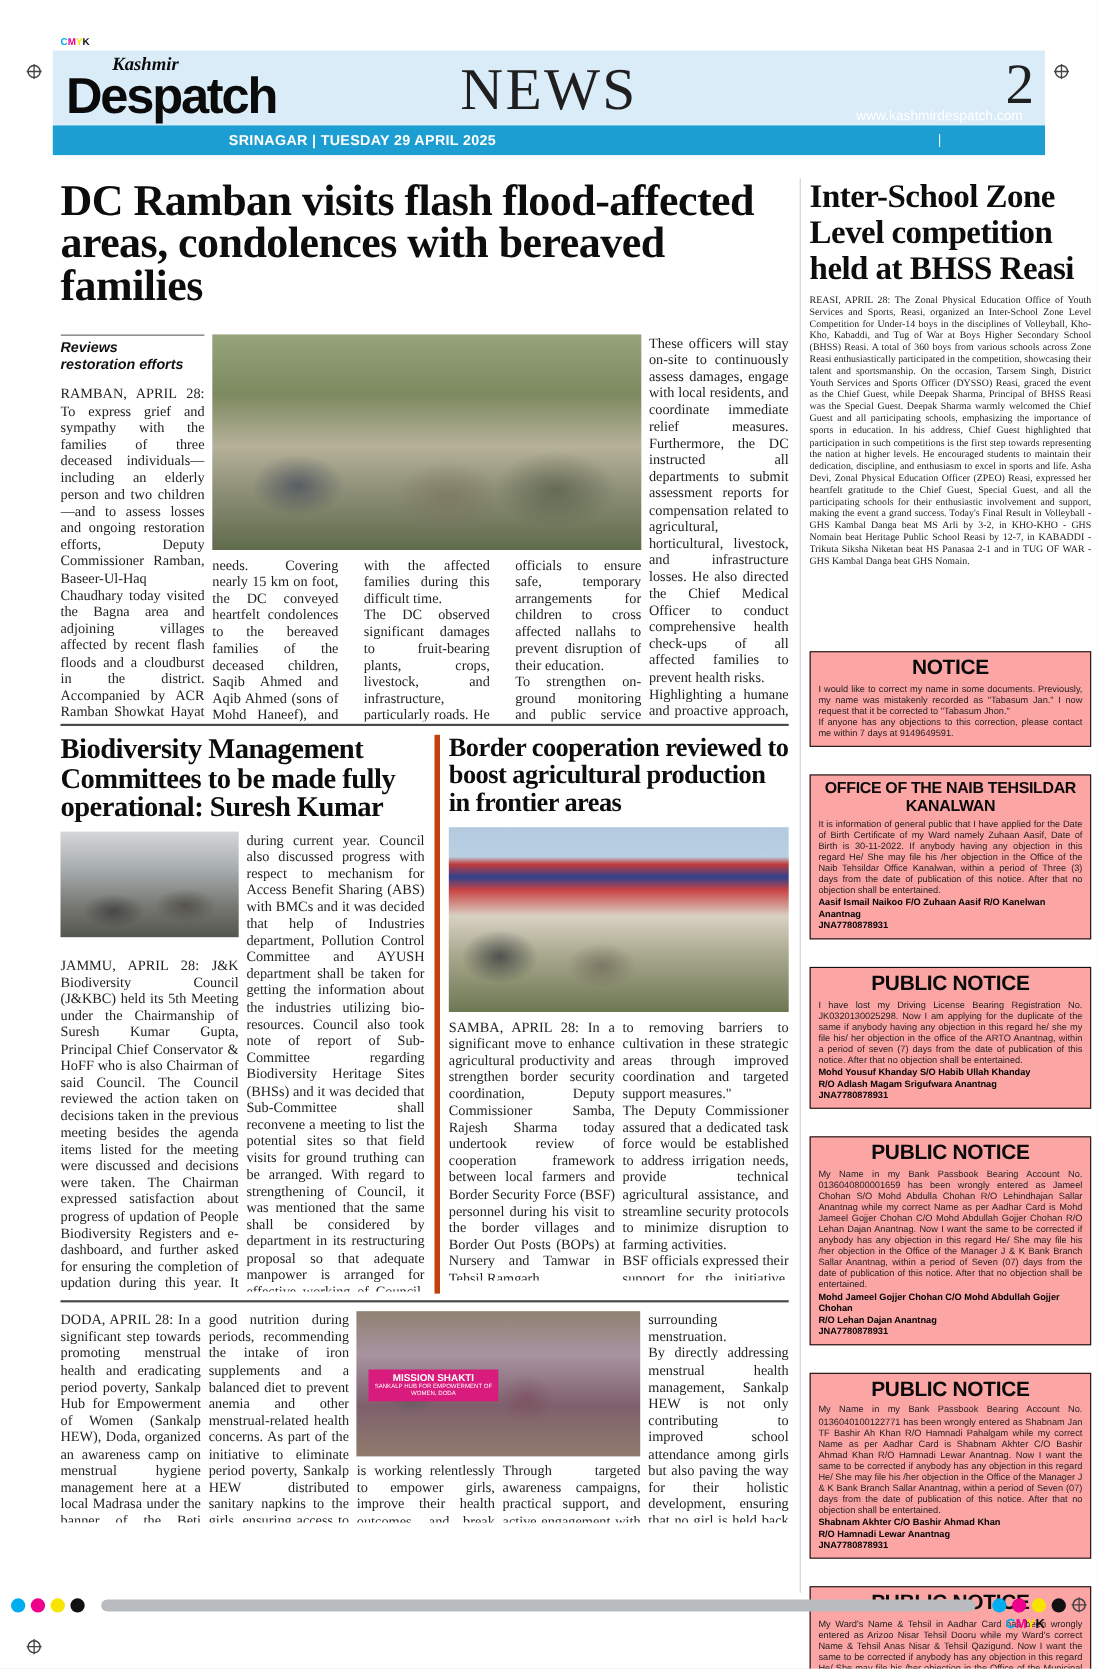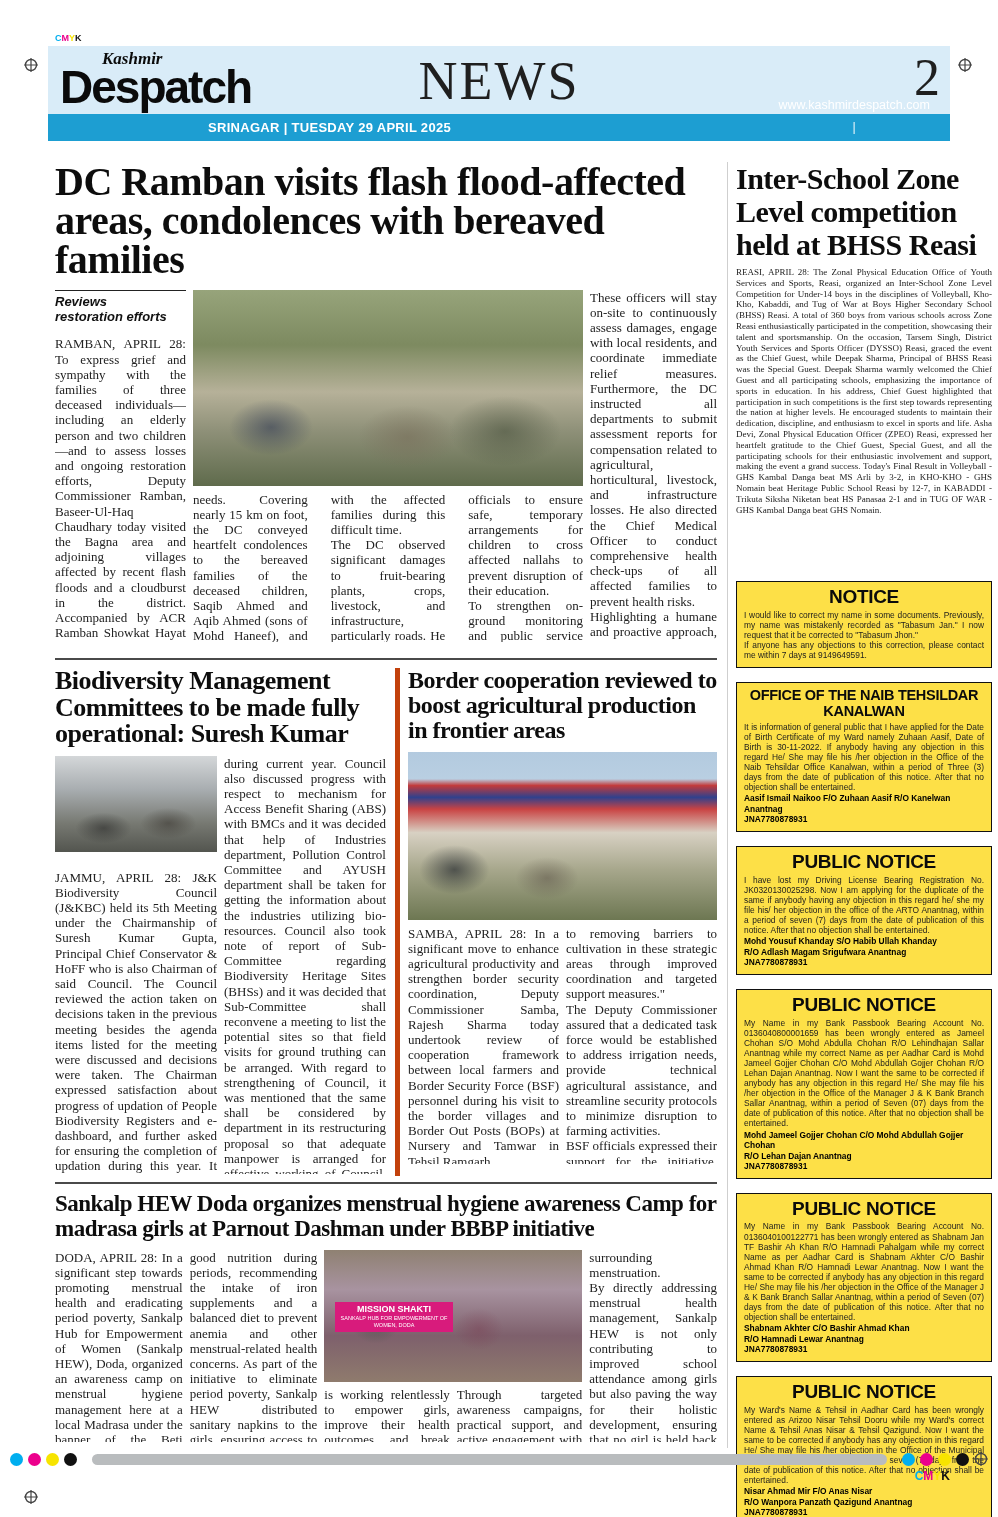--- a/index.html
+++ b/index.html
@@ -53,21 +53,21 @@
   .main-col { width:662px; flex:0 0 auto; }
   .rail { width:265px; flex:0 0 auto; border-left:1px solid #cfcfcf; padding-left:8px; }
 
   
   .body-text { font-size:13px; line-height:1.17; text-align:justify; white-space:pre-line; color:#222; }
   .col { overflow:hidden; }
   .headline { font-family:"Liberation Serif", serif; font-weight:bold; color:#0d0d0d; letter-spacing:-0.5px; }
 
   
   .main-article { height:498px; border-bottom:2px solid #4a4a4a; padding-bottom:6px; }
-  .main-article .headline { font-size:40px; line-height:0.98; margin-bottom:10px; }
+  .main-article .headline { font-size:40px; line-height:0.98; margin-bottom:24px; }
   .main-row { display:flex; gap:7px; height:352px; }
   .m-col1 { width:133px; }
   .kicker { font:italic bold 13px/1.15 "Liberation Sans", sans-serif; color:#111;
             border-top:1.5px solid #222; padding:4px 0 6px; margin-bottom:6px; white-space:pre-line; }
   .m-center { width:390px; display:flex; flex-direction:column; gap:6px; }
   .photo-main { height:196px; width:100%;
     background:
       radial-gradient(60px 40px at 20% 70%, rgba(40,50,80,.55), transparent 70%),
       radial-gradient(70px 45px at 55% 75%, rgba(120,110,90,.6), transparent 70%),
       radial-gradient(80px 50px at 80% 72%, rgba(60,70,50,.5), transparent 70%),
@@ -117,21 +117,21 @@
     color:#fff; padding:3px 4px; font-family:"Liberation Sans", sans-serif;text-align:center; }
   .photo-banner .b1 { font-weight:bold; font-size:9px; line-height:1.1; }
   .photo-banner .b2 { font-size:5.5px; line-height:1.2; }
   .s-undercols { display:flex; gap:7px; flex:1; overflow:hidden; }
   .s-undercols .col { width:126px; }
   .s-col5 { width:130px; }
 
   
   .inter .headline { font-size:30px; line-height:1.1; margin-bottom:6px; }
   .inter-body { height:300px; overflow:hidden; font-size:9px; line-height:1.2; }
-  .notice { border:1.5px solid #111; padding:5px 7px 6px; margin-top:14px; background:#fde047; }
+  .notice { border:1.5px solid #111; padding:5px 7px 6px; margin-top:25px; background:#fca5a5; }
   .notice-title { text-align:center; font:bold 19px/1.05 "Liberation Sans", sans-serif; color:#0b0b0b; margin-bottom:3px; letter-spacing:-0.3px; }
   .notice-title.small { font-size:14.5px; }
   .notice-body { font:8.4px/1.2 "Liberation Sans", sans-serif; text-align:justify; white-space:pre-line; color:#1c1c1c; }
   .notice-sign { font:bold 8.4px/1.25 "Liberation Sans", sans-serif; white-space:pre-line; color:#000; margin-top:1px; }
 </style>
 </head>
 <body>
 
 <div class="page">
 
@@ -226,21 +226,20 @@
             <div class="col body-text">to removing barriers to cultivation in these strategic areas through improved coordination and targeted support measures."
 The Deputy Commissioner assured that a dedicated task force would be established to address irrigation needs, provide technical agricultural assistance, and streamline security protocols to minimize disruption to farming activities.
 BSF officials expressed their support for the initiative, reaffirming their dual commitment to national security and community welfare.
 "The presence of regular agricultural activity in these areas strengthens security through increased vigilance while supporting local livelihoods," noted a senior BSF representative.
 The meeting was attended by ADC Samba, Jagdish Singh, ACR Samba Ajay Bharti, Tehsildar Ramgarh, officers from civil administration, BSF officials and community leaders.</div>
           </div>
         </section>
       </div>
 
       <section class="sankalp">
-        <h2 class="headline">Sankalp HEW Doda organizes menstrual hygiene awareness Camp for madrasa girls at Parnout Dashman under BBBP initiative</h2>
         <div class="s-row">
           <div class="s-col1 col body-text">DODA, APRIL 28: In a significant step towards promoting menstrual health and eradicating period poverty, Sankalp Hub for Empowerment of Women (Sankalp HEW), Doda, organized an awareness camp on menstrual hygiene management here at a local Madrasa under the banner of the Beti Bachao Beti Padhao (BBBP) scheme. During the session, Gender Specialist Humera Balwan sensitized adolescent girls about the importance of maintaining proper menstrual hygiene, addressing common health issues associated with menstruation, and debunking prevailing myths. She emphasized the crucial role of</div>
           <div class="s-col2 col body-text">good nutrition during periods, recommending the intake of iron supplements and a balanced diet to prevent anemia and other menstrual-related health concerns. As part of the initiative to eliminate period poverty, Sankalp HEW distributed sanitary napkins to the girls, ensuring access to basic hygiene products that many often find difficult to afford. The distribution was coupled with detailed guidance on the correct usage and disposal of sanitary products, fostering a sense of dignity, health, and confidence among young girls.
 Sankalp HEW's efforts are instrumental in strengthening the implementation of the BBBP scheme at the grassroots level.</div>
           <div class="s-center">
             <div class="photo-sankalp">
               <div class="photo-banner">
                 <div class="b1">MISSION SHAKTI</div>
                 <div class="b2">SANKALP HUB FOR EMPOWERMENT OF WOMEN, DODA</div>
               </div>

